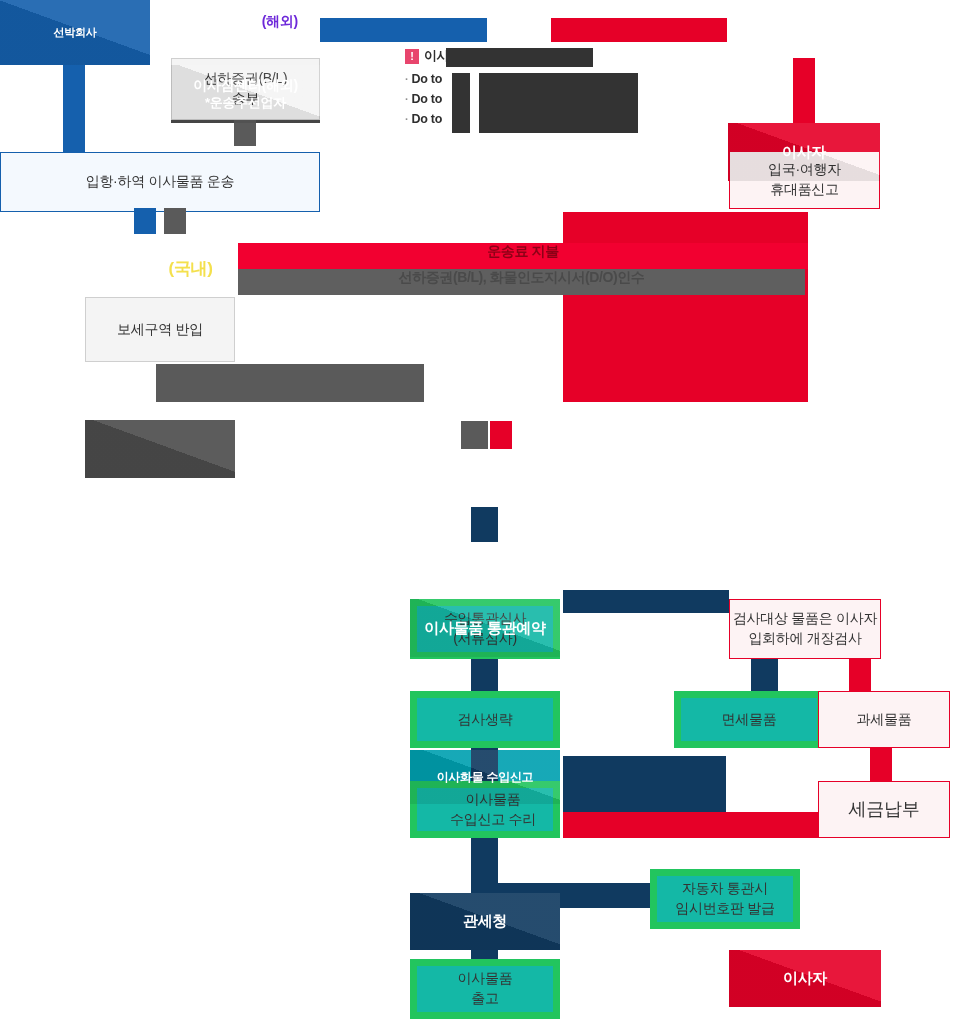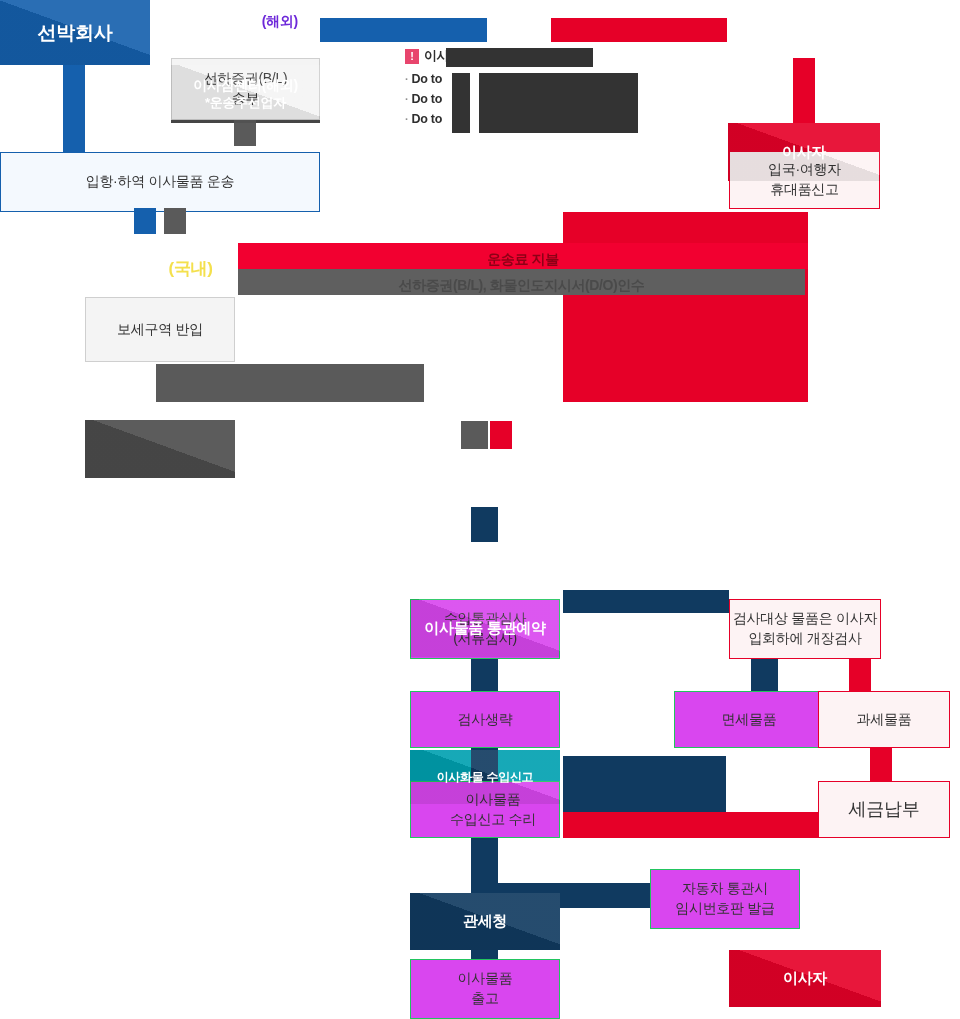--- a/index.html
+++ b/index.html
@@ -35,34 +35,34 @@
   .actor.navy  { background: #103a60; }
   .actor.teal  { background: #00a0b0; text-align: right; }
 
   
   .pbox {
     display: flex; align-items: center; justify-content: center;
     text-align: center; line-height: 1.4; color: #333333;
     letter-spacing: -0.3px; background: #ffffff;
   }
   .pbox.blue-t { background: #f4f9fe; border: 1px solid #1560ad; }
-  .pbox.navy-t { background: #d946ef; border: 1px solid #22c55e; }
+  .pbox.navy-t { background: #14b8a6; border: 7px solid #22c55e; }
   .pbox.red-t  { background: #fdf3f4; border: 1px solid #e60028; }
   .pbox.gray-t { background: #f4f4f4; border: 1px solid #cfcfcf; }
 
   
   .conn { position: absolute; }
   .c-blue { background: #1560ad; }
   .c-gray { background: #5a5a5a; }
   .c-red  { background: #e60028; }
   .c-navy { background: #103a60; }
 
   
   .flowbar {
-    position: absolute; display: flex; align-items: flex-end;
+    position: absolute; display: flex; align-items: flex-start;
     justify-content: center; font-weight: bold; letter-spacing: -0.4px;
     white-space: nowrap;
   }
   .flowbar.red  { background: #f20030; color: #8c0016; }
   .flowbar.gray { background: #5f5f5f; color: #4a4a4a; }
 
   
   #note { position: absolute; }
   .note-head { display: flex; align-items: center; gap: 5px; height: 18px; }
   .badge-excl {
@@ -82,21 +82,21 @@
   }
   .note-li .dot { color: #8e8e8e; font-size: 11px; }
   
   .redact { position: absolute; background: #333333; z-index: 5; }
 </style>
 </head>
 <body>
 
 <div id="stage">
 
-  <div class="abs actor blue" style="left:0px; top:0px; width:150px; height:65px; font-size:19px;">
+  <div class="abs actor blue" style="left:0px; top:0px; width:150px; height:65px; font-size:11px;">
     <span class="lbl">선박회사</span>
   </div>
 
   <div class="conn c-blue" style="left:63px; top:60px; width:22px; height:95px;"></div>
 
   <div class="abs actor gray" style="left:171px; top:0px; width:149px; height:58px; font-size:14px; flex-direction:column;">
     <span class="lbl">
       <span style="color:#ffffff;">이사짐센터(해외)</span>
     </span>
     <span class="lbl" style="font-size:13px;">*운송주선업자</span>

